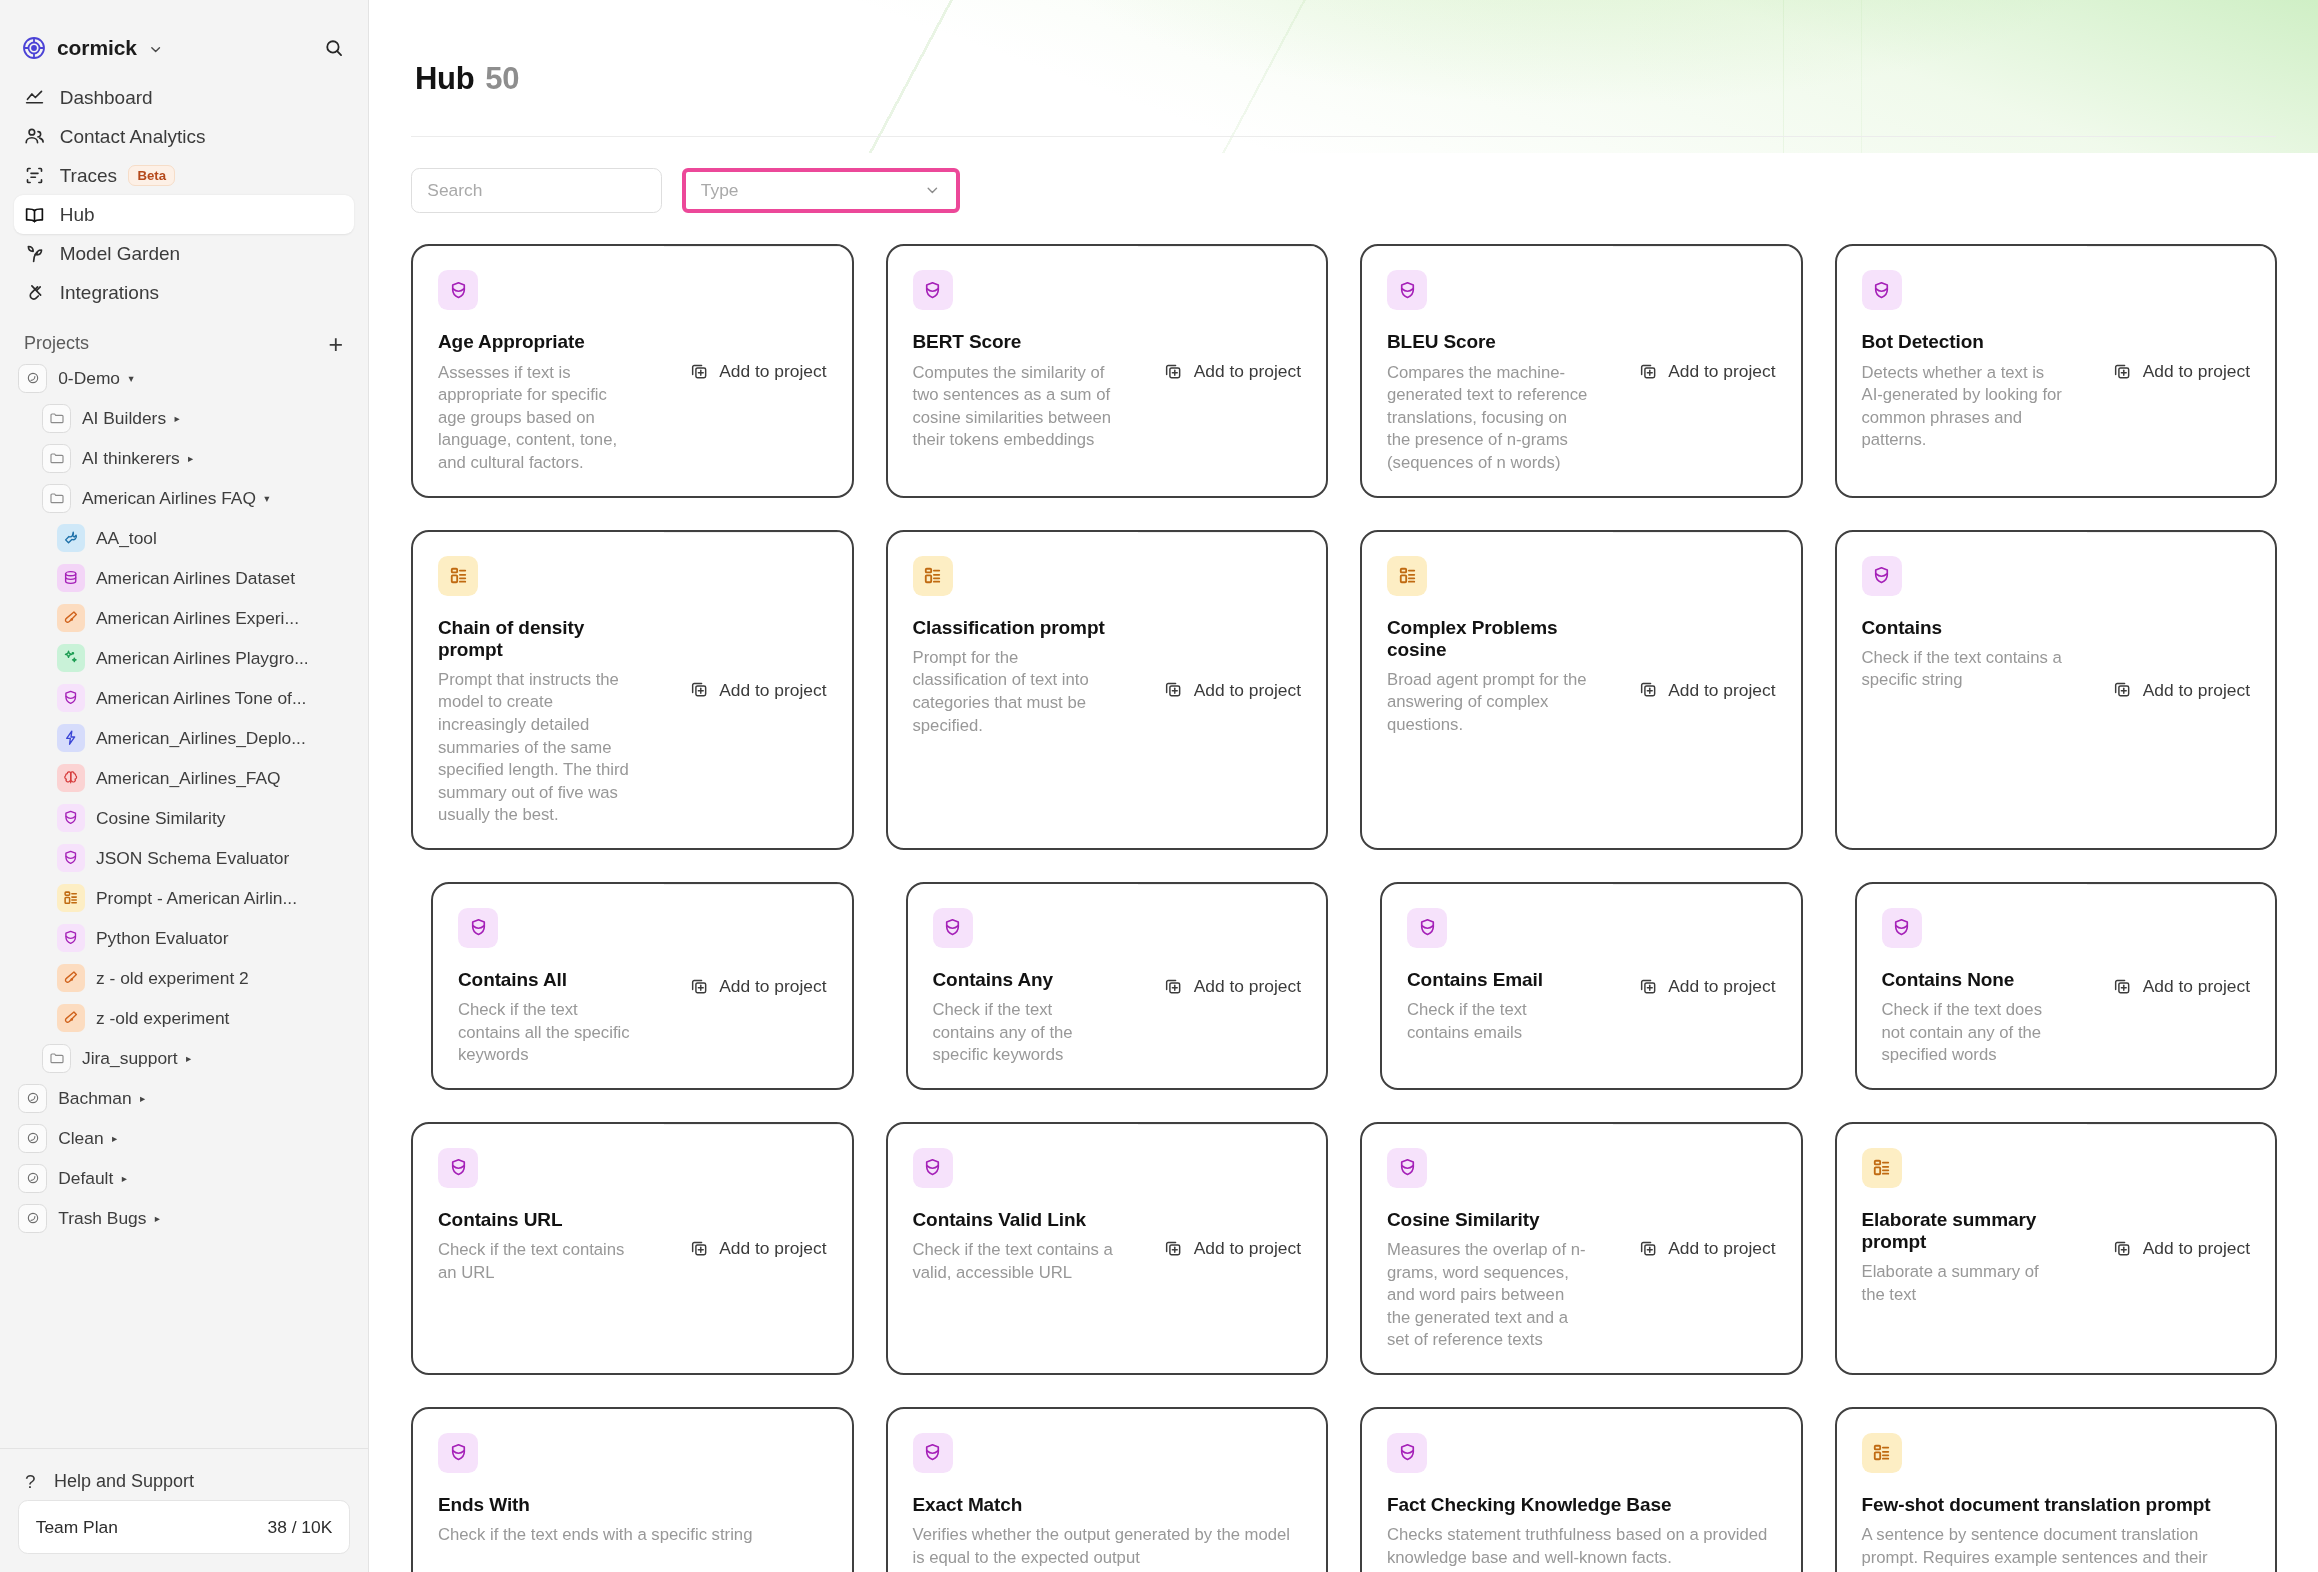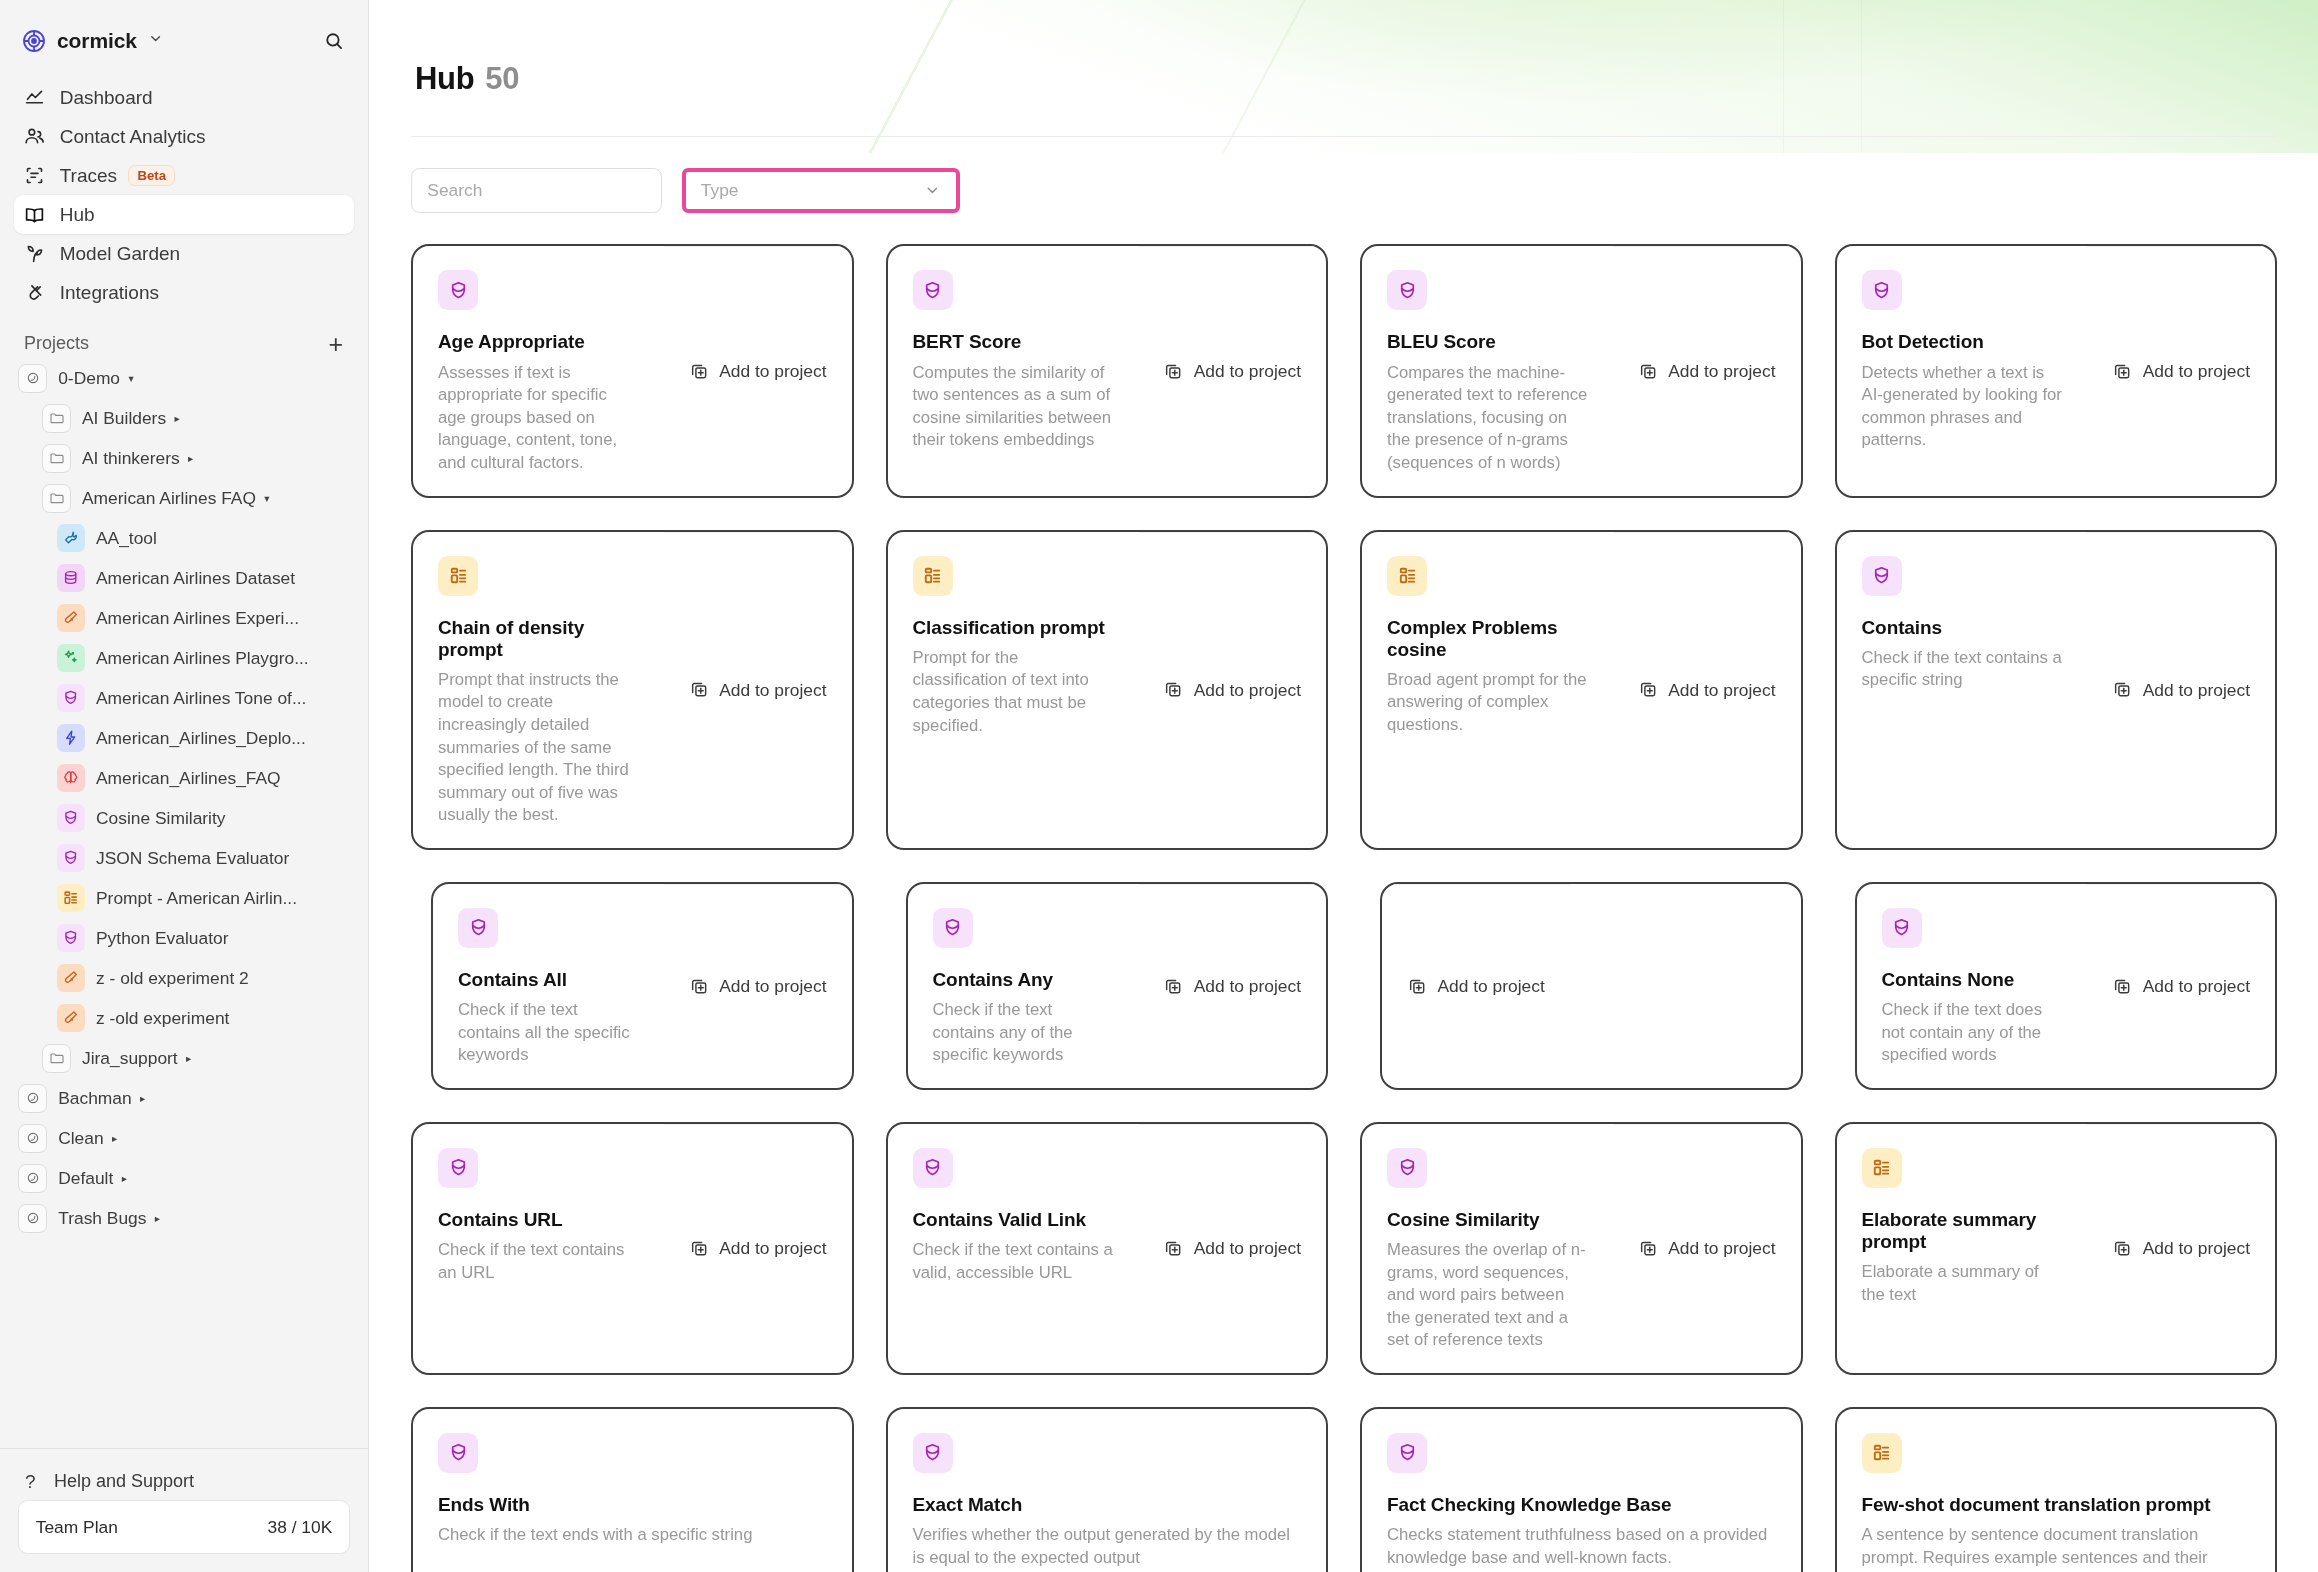--- a/index.html
+++ b/index.html
@@ -11,21 +11,21 @@
   .app { display: flex; width: 2319px; height: 1572px; }
 
   
   .sidebar {
     width: 369px; height: 1572px; flex: 0 0 369px;
     background: #f4f4f4;
     border-right: 1.4px solid #e3e3e3;
     display: flex; flex-direction: column; position: relative;
   }
   .sb-top { padding: 21px 22px 0 22px; }
-  .org-row { display: flex; align-items: center; height: 39px; }
+  .org-row { display: flex; align-items: flex-end; height: 39px; }
   .org-logo { width: 24px; height: 24px; flex: 0 0 24px; position: relative; }
   .org-name { font-size: 21px; font-weight: 700; color: #1b1b1b; margin-left: 11px; letter-spacing: -0.1px; }
   .org-caret { margin-left: 11px; color: #4a4a4a; font-size: 13.2px; }
   .org-spacer { flex: 1; }
   .sb-search { width: 25px; height: 25px; display: flex; align-items: center; justify-content: center; cursor: pointer; }
 
   .nav { margin-top: 18px; padding: 0 14px; }
   .nav-item {
     display: flex; align-items: center; height: 39px;
     padding: 0 9.7px; border-radius: 9px; cursor: pointer;
@@ -701,20 +701,30 @@
             <span><svg width="19.5" height="19.5" viewBox="0 0 24 24" fill="none" stroke="#3b3b3b" stroke-width="1.8" stroke-linecap="round" stroke-linejoin="round">
                 <rect x="8.5" y="8.5" width="12" height="12" rx="2"></rect>
                 <path d="M15.5 5.5h-9a2 2 0 00-2 2v9"></path>
                 <line x1="14.5" y1="11.5" x2="14.5" y2="17.5"></line>
                 <line x1="11.5" y1="14.5" x2="17.5" y2="14.5"></line>
               </svg></span>
             <span class="foot-lbl">Add to project</span>
           </div>
         </div>
         <div class="card r3">
+          <div class="card-body">
+            <div class="card-ico eval">
+              <svg width="21" height="21" viewBox="0 0 24 24" fill="none" stroke="#a521b8" stroke-width="1.9" stroke-linecap="round" stroke-linejoin="round">
+                <path d="M12 3.2l6.6 2.6v5c0 4.3-2.8 7.7-6.6 9.1-3.8-1.4-6.6-4.8-6.6-9.1v-5z"></path>
+                <path d="M5.9 10.2c1.9 1.8 4 2.7 6.1 2.7s4.2-.9 6.1-2.7"></path>
+              </svg>
+            </div>
+            <div class="card-title">Contains Email</div>
+            <div class="card-desc">Check if the text contains emails</div>
+          </div>
           <div class="card-foot">
             <span><svg width="19.5" height="19.5" viewBox="0 0 24 24" fill="none" stroke="#3b3b3b" stroke-width="1.8" stroke-linecap="round" stroke-linejoin="round">
                 <rect x="8.5" y="8.5" width="12" height="12" rx="2"></rect>
                 <path d="M15.5 5.5h-9a2 2 0 00-2 2v9"></path>
                 <line x1="14.5" y1="11.5" x2="14.5" y2="17.5"></line>
                 <line x1="11.5" y1="14.5" x2="17.5" y2="14.5"></line>
               </svg></span>
             <span class="foot-lbl">Add to project</span>
           </div>
         </div>

